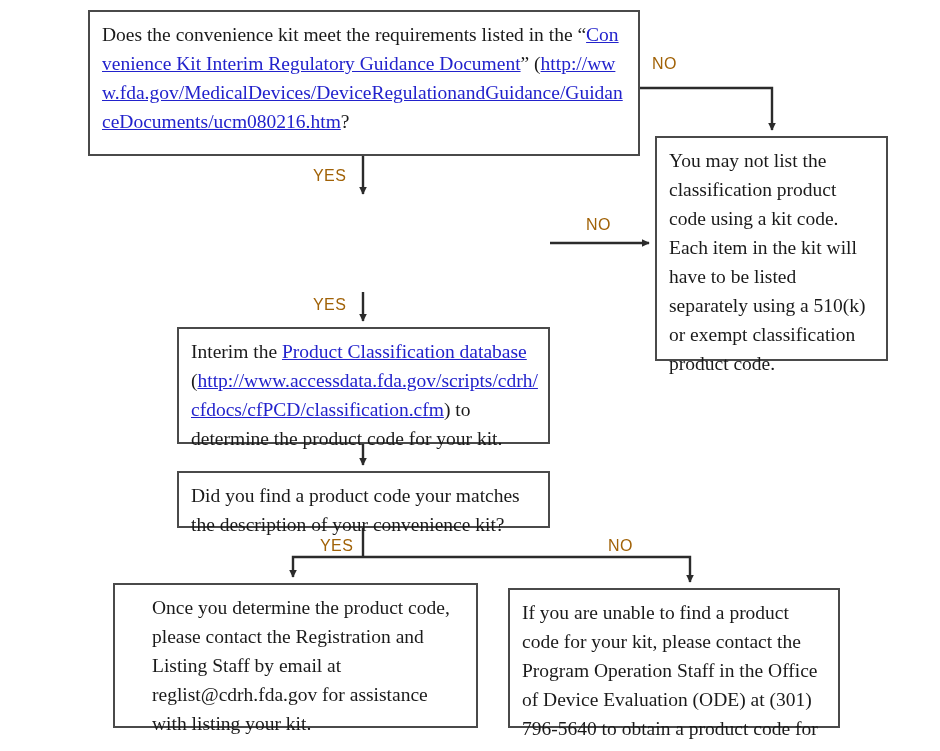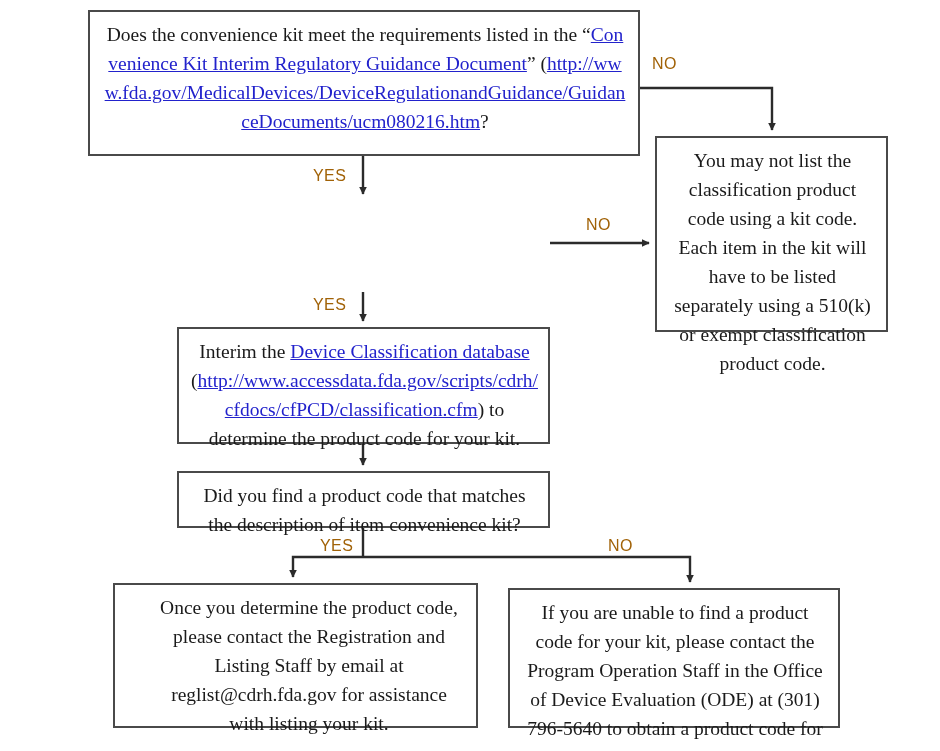--- a/index.html
+++ b/index.html
@@ -19,21 +19,20 @@
     position: absolute;
     box-sizing: border-box;
     border: 2px solid #4a4a4a;
     background: #ffffff;
     color: #1a1a1a;
     font-family: "Liberation Serif", serif;
     font-size: 19.5px;
     line-height: 29px;
     padding: 8px 10px 6px 12px;
     z-index: 3;
-    text-align: center;
   }
   .node p {
     margin: 0;
   }
   a.lnk {
     color: #2222cc;
     text-decoration: underline;
     word-break: break-all;
   }
   .edge-label {
@@ -49,21 +48,21 @@
     position: absolute;
     left: 0;
     top: 0;
     width: 940px;
     height: 751px;
     z-index: 2;
     overflow: visible;
   }
   
   #node-q1   { left: 88px;  top: 10px;  width: 552px; height: 146px; }
-  #node-kit  { left: 655px; top: 136px; width: 233px; height: 196px; }
+  #node-kit  { left: 655px; top: 136px; width: 233px; height: 225px; }
   #node-q2   { left: 177px; top: 200px; width: 373px; height: 92px;  }
   #node-srch { left: 177px; top: 327px; width: 373px; height: 117px; }
   #node-q3   { left: 177px; top: 471px; width: 373px; height: 57px;  }
   #node-yes  { left: 113px; top: 583px; width: 365px; height: 145px; padding-left: 37px; }
   #node-no   { left: 508px; top: 588px; width: 332px; height: 140px; }
 </style>
 </head>
 <body>
 
 <div id="canvas">
@@ -95,25 +94,25 @@
   <div class="node" id="node-q1">
     <p><span>Does the convenience kit meet the requirements listed in the “</span><a class="lnk" href="#">Convenience Kit Interim Regulatory Guidance Document</a><span>” (</span><a class="lnk" href="#">http://www.fda.gov/MedicalDevices/DeviceRegulationandGuidance/GuidanceDocuments/ucm080216.htm</a><span>?</span></p>
   </div>
 
   <div class="node" id="node-kit">
     <p>You may not list the classification product code using a kit code. Each item in the kit will have to be listed separately using a 510(k) or exempt classification product code.</p>
   </div>
 
 
   <div class="node" id="node-srch">
-    <p><span>Interim the </span><a class="lnk" href="#">Device Classification database</a><span> (</span><a class="lnk" href="#">http://www.accessdata.fda.gov/scripts/cdrh/cfdocs/cfPCD/classification.cfm</a><span>) to determine the product code for your kit.</span></p>
+    <p><span>Interim the </span><a class="lnk" href="#">Product Classification database</a><span> (</span><a class="lnk" href="#">http://www.accessdata.fda.gov/scripts/cdrh/cfdocs/cfPCD/classification.cfm</a><span>) to determine the product code for your kit.</span></p>
   </div>
 
   <div class="node" id="node-q3">
-    <p>Did you find a product code that matches the description of item convenience kit?</p>
+    <p>Did you find a product code your matches the description of your convenience kit?</p>
   </div>
 
   <div class="node" id="node-yes">
     <p>Once you determine the product code, please contact the Registration and Listing Staff by email at reglist@cdrh.fda.gov for assistance with listing your kit.</p>
   </div>
 
   <div class="node" id="node-no">
     <p>If you are unable to find a product code for your kit, please contact the Program Operation Staff in the Office of Device Evaluation (ODE) at (301) 796-5640 to obtain a product code for your kit.</p>
   </div>
 

